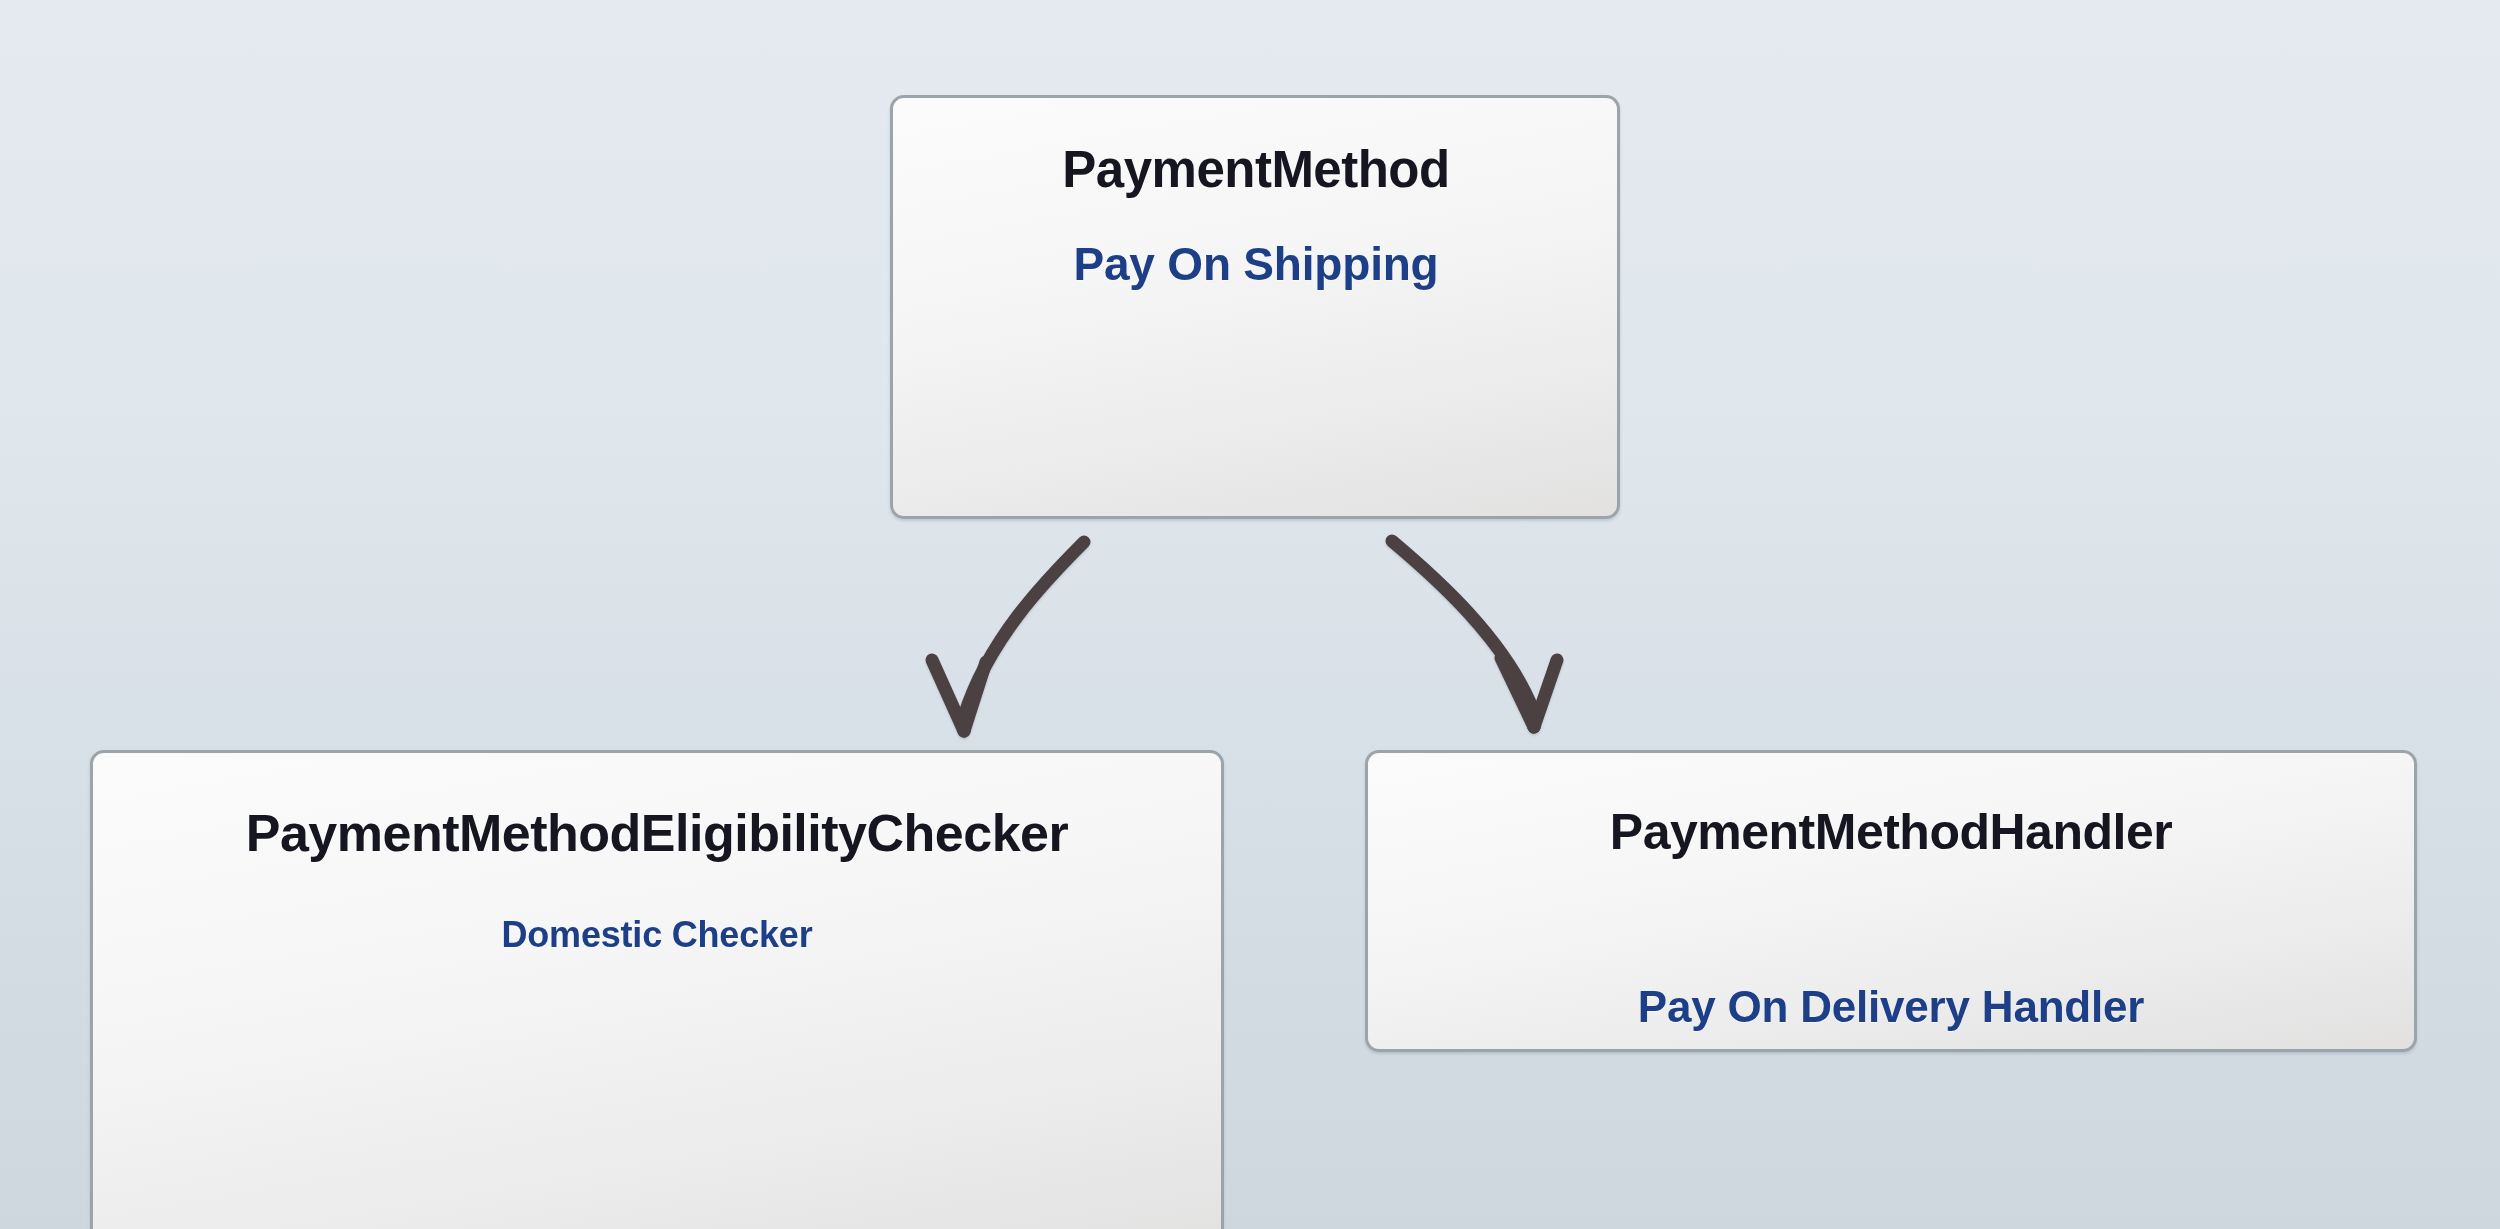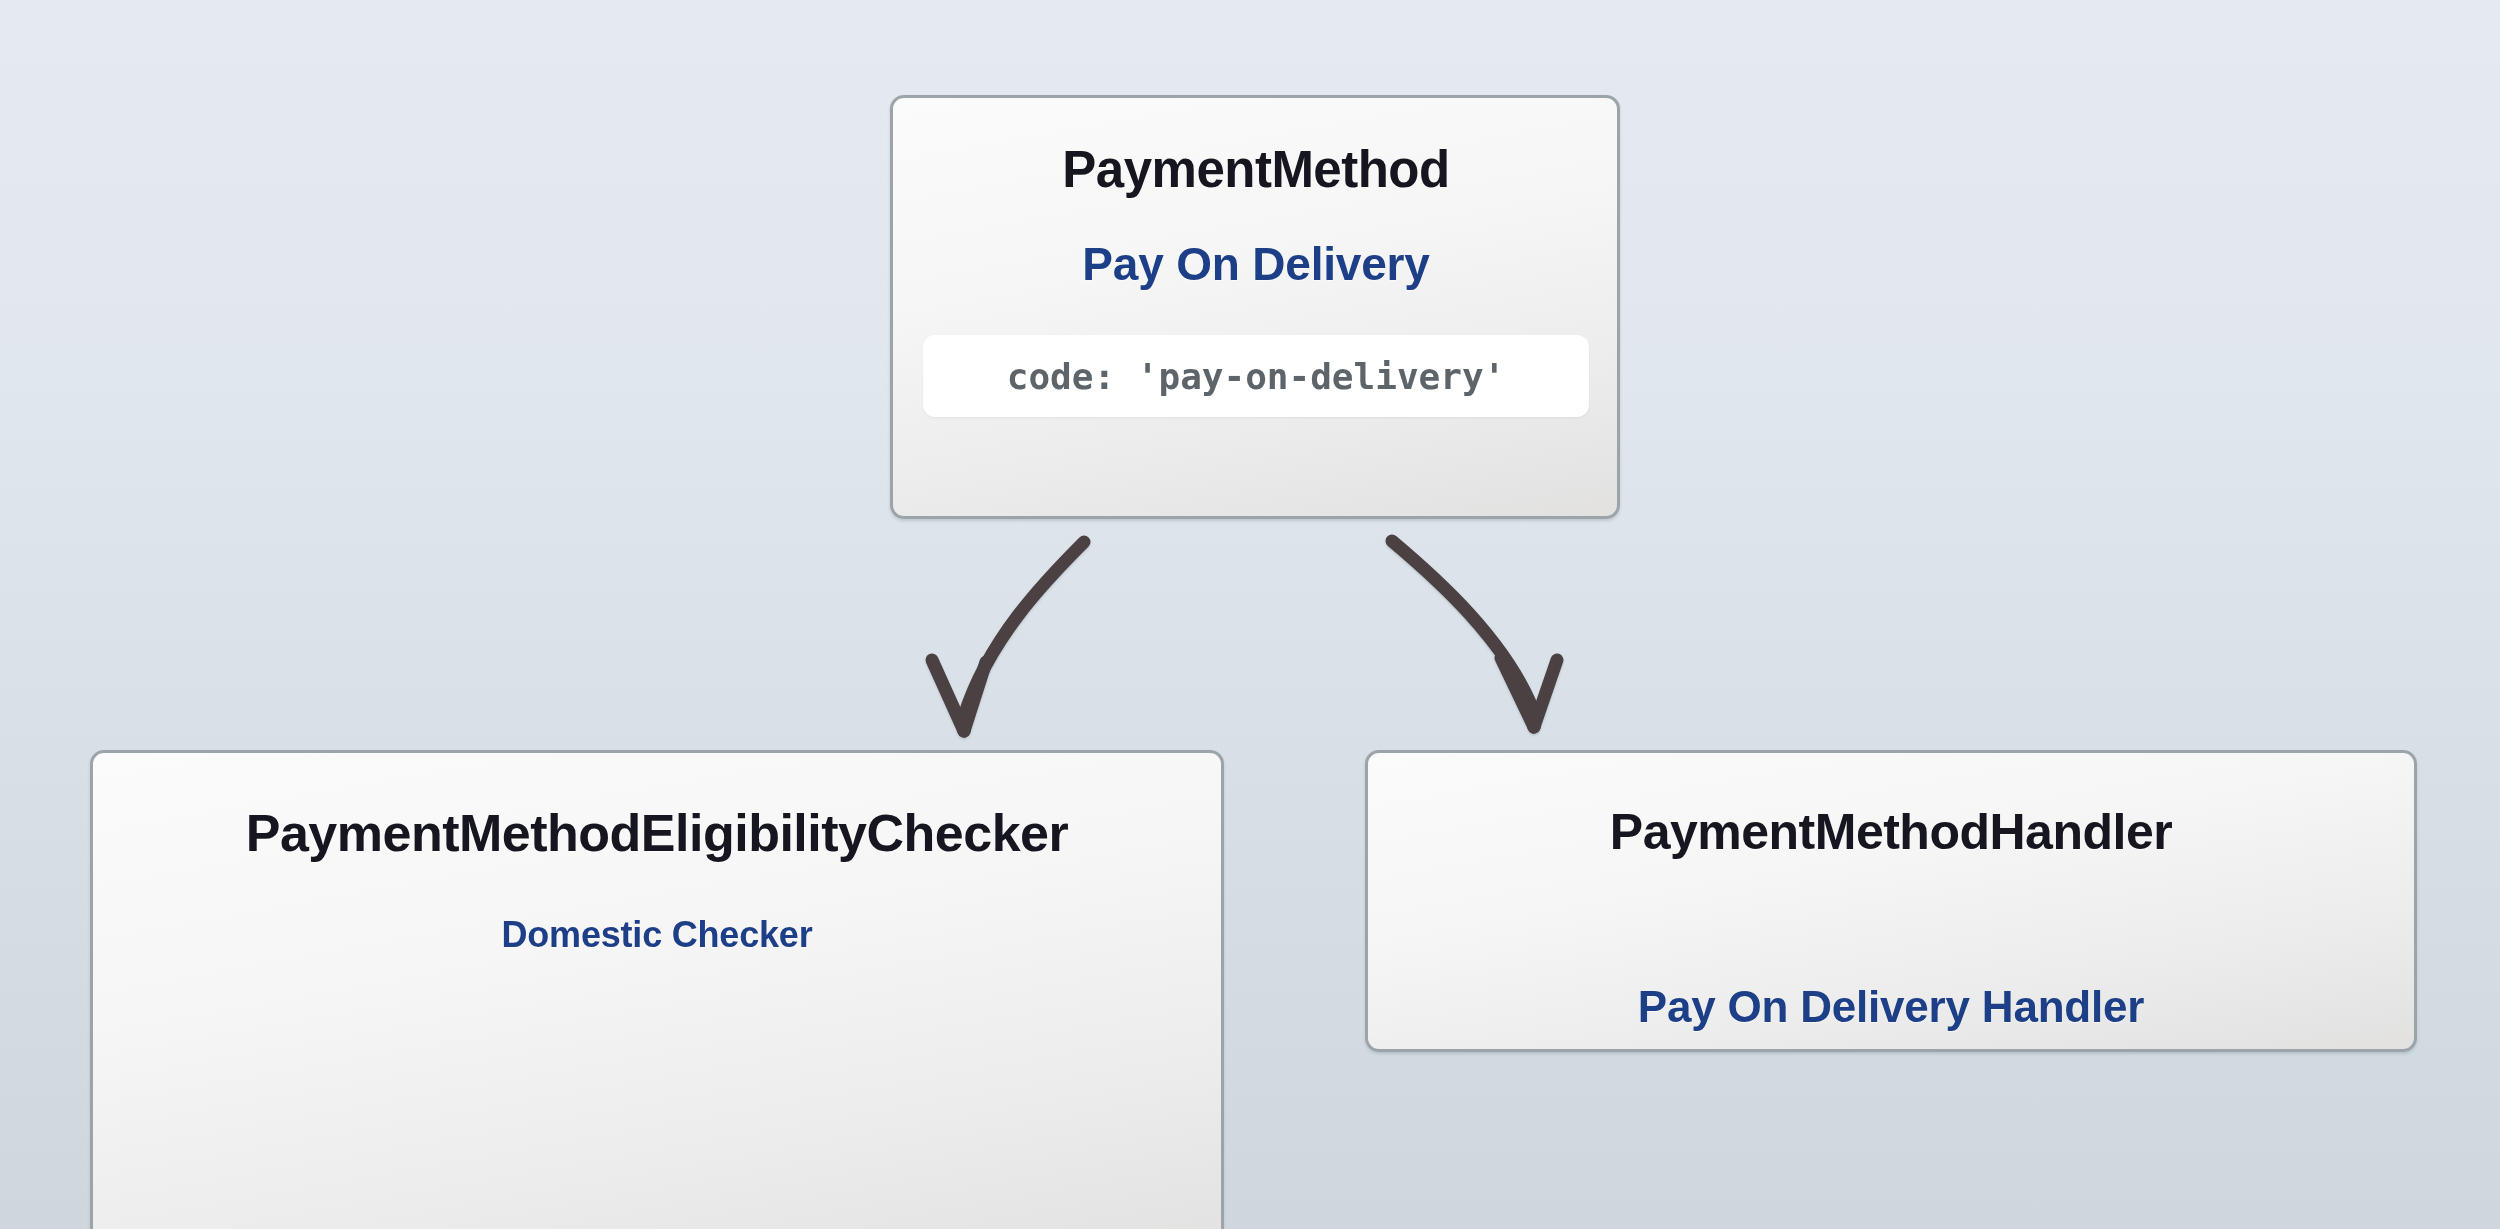--- a/index.html
+++ b/index.html
@@ -163,22 +163,21 @@
     <g filter="url(#arrowShadow)">
       <path d="M 1392 541 C 1436 578, 1506 640, 1534 712" fill="none" stroke="#4b4042" stroke-width="13" stroke-linecap="round"></path>
       <path d="M 1534 727 L 1501 658" fill="none" stroke="#4b4042" stroke-width="13" stroke-linecap="round"></path>
       <path d="M 1534 727 L 1557 660" fill="none" stroke="#4b4042" stroke-width="13" stroke-linecap="round"></path>
       <path d="M 1534 712 L 1534 727" fill="none" stroke="#4b4042" stroke-width="13" stroke-linecap="round"></path>
     </g>
   </svg>
 
   <div class="node" id="node-payment-method">
     <div class="node-title">PaymentMethod</div>
-    <div class="node-subtitle">Pay On Delivery</div>
-    <div class="code-box">code: 'pay-on-delivery'</div>
+    <div class="node-subtitle">Pay On Shipping</div>
   </div>
 
   <div class="node" id="node-eligibility-checker">
     <div class="node-title">PaymentMethodEligibilityChecker</div>
     <div class="node-subtitle">Domestic Checker</div>
   </div>
 
   <div class="node" id="node-payment-handler">
     <div class="node-title">PaymentMethodHandler</div>
     <div class="node-subtitle">Pay On Delivery Handler</div>

